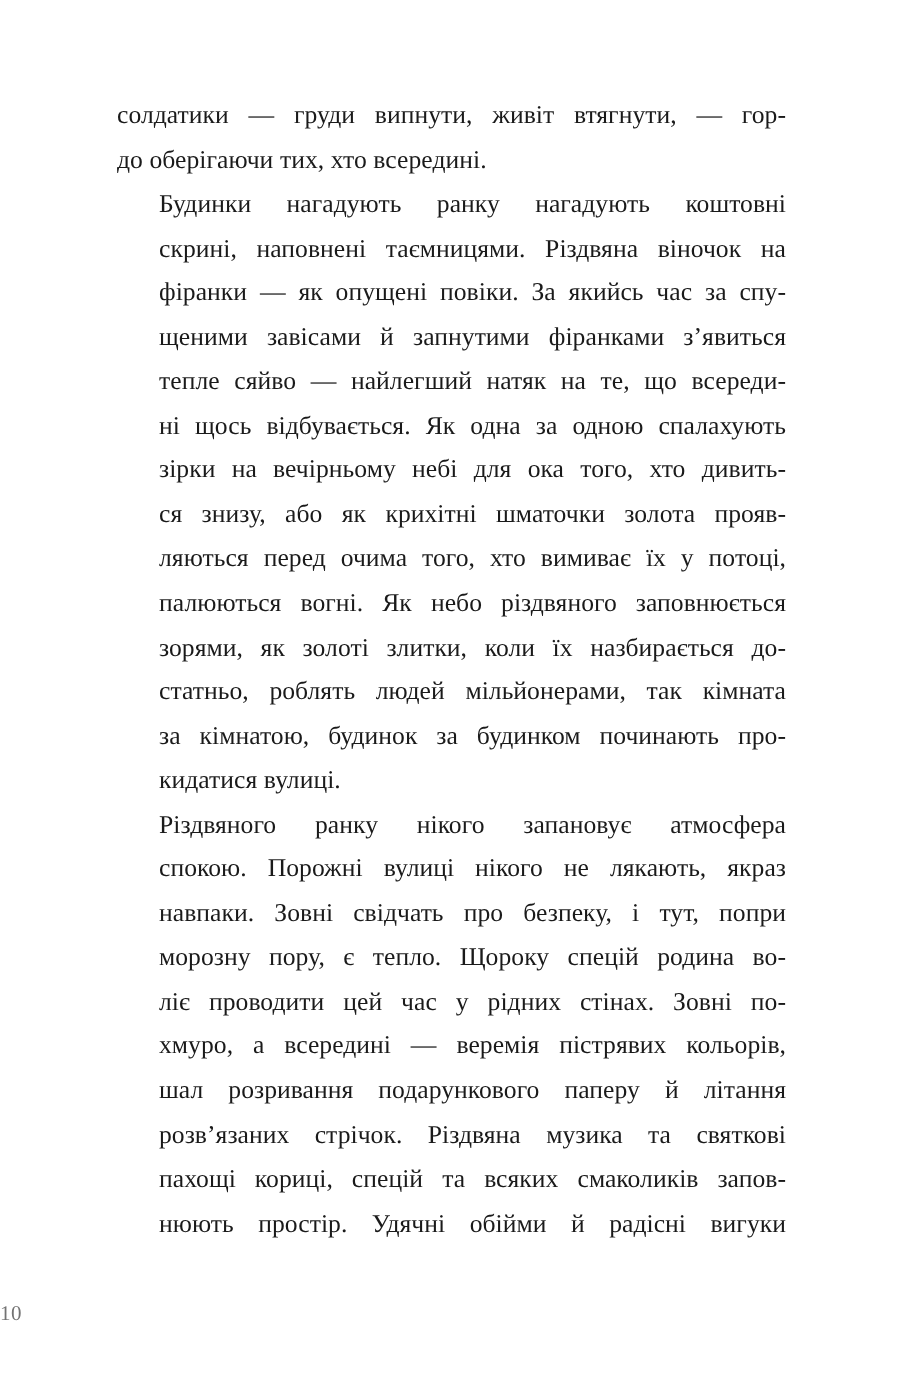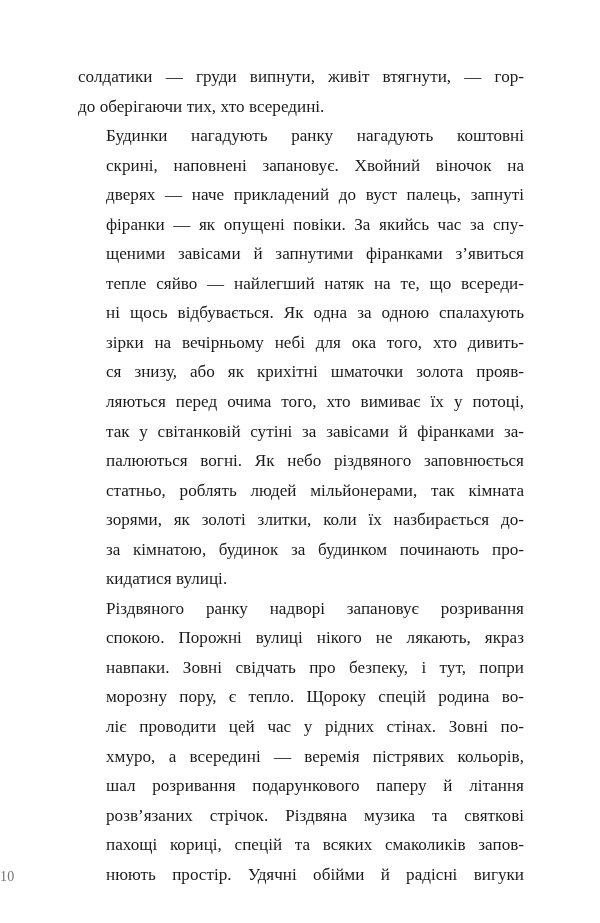--- a/index.html
+++ b/index.html
@@ -86,39 +86,37 @@
 
   <div class="text-column">
 
     <p class="para continuation">
       <span class="line">солдатики — груди випнути, живіт втягнути, — гор-</span>
       <span class="line last">до оберігаючи тих, хто всередині.</span>
     </p>
 
     <p class="para indented">
       <span class="line indent">Будинки нагадують ранку нагадують коштовні</span>
-      <span class="line">скрині, наповнені запановує. Хвойний віночок на</span>
-      <span class="line">дверях — наче прикладений до вуст палець, запнуті</span>
+      <span class="line">скрині, наповнені таємницями. Різдвяна віночок на</span>
       <span class="line">фіранки — як опущені повіки. За якийсь час за спу-</span>
       <span class="line">щеними завісами й запнутими фіранками зʼявиться</span>
       <span class="line">тепле сяйво — найлегший натяк на те, що всереди-</span>
       <span class="line">ні щось відбувається. Як одна за одною спалахують</span>
       <span class="line">зірки на вечірньому небі для ока того, хто дивить-</span>
       <span class="line">ся знизу, або як крихітні шматочки золота прояв-</span>
       <span class="line">ляються перед очима того, хто вимиває їх у потоці,</span>
-      <span class="line">так у світанковій сутіні за завісами й фіранками за-</span>
       <span class="line">палюються вогні. Як небо різдвяного заповнюється</span>
+      <span class="line">зорями, як золоті злитки, коли їх назбирається до-</span>
       <span class="line">статньо, роблять людей мільйонерами, так кімната</span>
-      <span class="line">зорями, як золоті злитки, коли їх назбирається до-</span>
       <span class="line">за кімнатою, будинок за будинком починають про-</span>
       <span class="line last">кидатися вулиці.</span>
     </p>
 
     <p class="para indented">
-      <span class="line indent">Різдвяного ранку надворі запановує розривання</span>
+      <span class="line indent">Різдвяного ранку нікого запановує атмосфера</span>
       <span class="line">спокою. Порожні вулиці нікого не лякають, якраз</span>
       <span class="line">навпаки. Зовні свідчать про безпеку, і тут, попри</span>
       <span class="line">морозну пору, є тепло. Щороку спецій родина во-</span>
       <span class="line">лiє проводити цей час у рідних стінах. Зовні по-</span>
       <span class="line">хмуро, а всередині — веремія пістрявих кольорів,</span>
       <span class="line">шал розривання подарункового паперу й літання</span>
       <span class="line">розвʼязаних стрічок. Різдвяна музика та святкові</span>
       <span class="line">пахощі кориці, спецій та всяких смаколиків запов-</span>
       <span class="line">нюють простір. Удячні обійми й радісні вигуки</span>
     </p>

